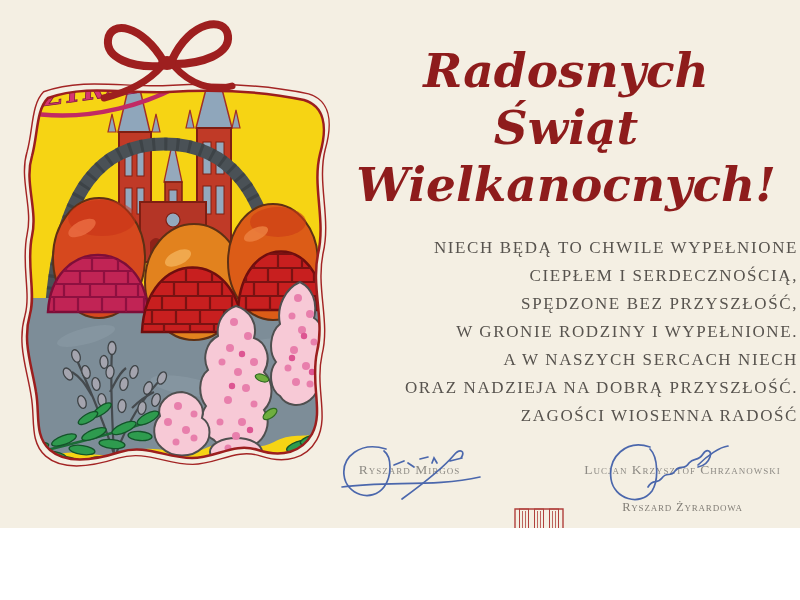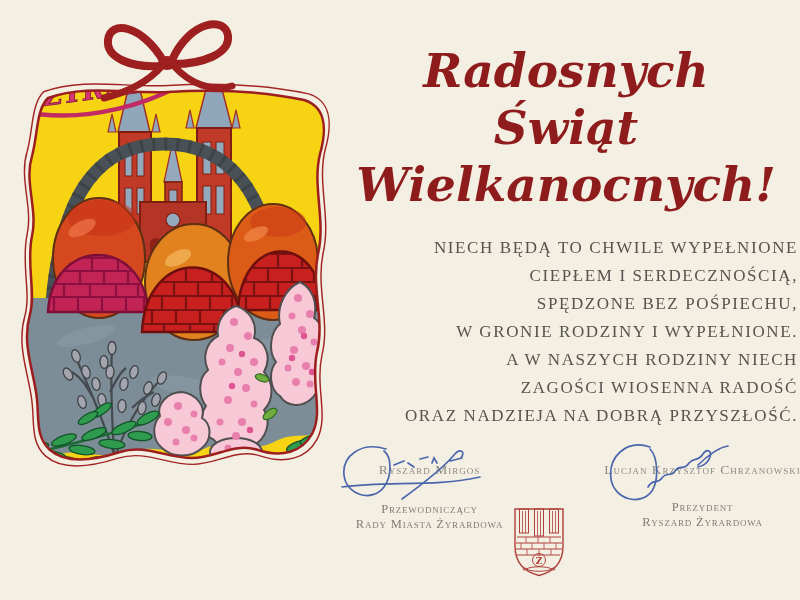--- a/index.html
+++ b/index.html
@@ -1,31 +1,31 @@
 <!DOCTYPE html>
 <html><head>
 <meta charset="utf-8">
 <style>
   html,body{margin:0;padding:0;}
   .card{
-    position:relative;width:800px;height:600px;overflow:hidden;
+    position:relative;width:800px;height:528px;overflow:hidden;
     background:#F4EFE3;font-family:"Liberation Serif",serif;
   }
   .illus{position:absolute;left:6px;top:6px;width:334px;height:478px;}
   .greeting{
     position:absolute;left:336px;top:42px;width:460px;text-align:center;
     color:#8E1C1C;font-family:"DejaVu Serif",serif;font-style:italic;
     font-weight:bold;font-size:47px;line-height:57px;white-space:nowrap;
   }
   .message{
     position:absolute;left:332px;top:234px;width:466px;text-align:right;
     color:#57534E;font-size:17px;line-height:28px;letter-spacing:1.6px;
     font-family:"Liberation Serif",serif;
   }
-  .sig{position:absolute;text-align:center;font-family:"Liberation Serif",serif;margin-left:20px;}
+  .sig{position:absolute;text-align:center;font-family:"Liberation Serif",serif;}
   .sig .name{
     font-size:13.5px;font-variant:small-caps;letter-spacing:1px;
     color:#8E8B85;line-height:16px;white-space:nowrap;
   }
   .sig .roles{margin-top:24px;}
   .sig .role{
     font-size:12.5px;font-variant:small-caps;letter-spacing:0.8px;
     color:#827E77;line-height:15px;white-space:nowrap;
   }
   .sig-left{left:332px;top:462px;width:155px;}
@@ -253,48 +253,43 @@
 
   <div class="greeting">
     <div>Radosnych</div>
     <div>Świąt</div>
     <div>Wielkanocnych!</div>
   </div>
 
   <div class="message">
     <div>NIECH BĘDĄ TO CHWILE WYPEŁNIONE</div>
     <div>CIEPŁEM I SERDECZNOŚCIĄ,</div>
-    <div>SPĘDZONE BEZ POŚPIECHU,</div>
+    <div>SPĘDZONE BEZ PRZYSZŁOŚĆ,</div>
     <div>W GRONIE RODZINY I WYPEŁNIONE.</div>
-    <div>A W NASZYCH RODZINY NIECH</div>
+    <div>A W NASZYCH SERCACH NIECH</div>
+    <div>ORAZ NADZIEJA NA DOBRĄ PRZYSZŁOŚĆ.</div>
     <div>ZAGOŚCI WIOSENNA RADOŚĆ</div>
-    <div>ORAZ NADZIEJA NA DOBRĄ PRZYSZŁOŚĆ.</div>
   </div>
 
   <div class="sig sig-left">
     <div class="name">Ryszard Mirgos</div>
-    <div class="roles">
-      <div class="role">Przewodniczący</div>
-      <div class="role">Rady Miasta Żyrardowa</div>
-    </div>
   </div>
 
   <svg class="scribble scribble-left" viewBox="0 0 150 64">
     <g stroke="#3D5CA8" stroke-width="1.7" fill="none" stroke-linecap="round" opacity="0.92">
       <path d="M 50,8 C 24,0 6,16 8,34 C 10,54 36,62 48,46 C 56,35 56,16 48,10"></path>
       <path d="M 58,24 l 10,-4 M 72,22 l 6,4 M 84,18 l 8,-2 M 96,22 l 2,-5 l 3,5"></path>
       <path d="M 6,46 C 50,40 100,46 144,36"></path>
       <path d="M 66,58 C 88,42 108,26 118,14 C 124,7 130,10 125,17 M 114,20 l 12,-3"></path>
     </g>
   </svg>
 
   <div class="sig sig-right">
     <div class="name">Lucjan Krzysztof Chrzanowski</div>
     <div class="roles" style="margin-top:22px;">
-      <div class="role">Prezydent</div>
       <div class="role">Ryszard Żyrardowa</div>
     </div>
   </div>
 
   <svg class="scribble scribble-right" viewBox="0 0 140 74">
     <g stroke="#3D5CA8" stroke-width="1.7" fill="none" stroke-linecap="round" opacity="0.92">
       <path d="M 48,10 C 24,2 6,20 9,42 C 12,62 38,70 50,54 C 57,43 56,20 48,12"></path>
       <path d="M 46,50 c 5,-9 9,-2 14,-9 c 5,-7 8,0 13,-7 c 5,-7 9,0 14,-8 c 5,-6 9,-1 14,-9 c 4,-6 9,-3 7,3 c -2,6 -7,9 -12,10"></path>
       <path d="M 96,28 C 106,18 118,10 126,9"></path>
     </g>

